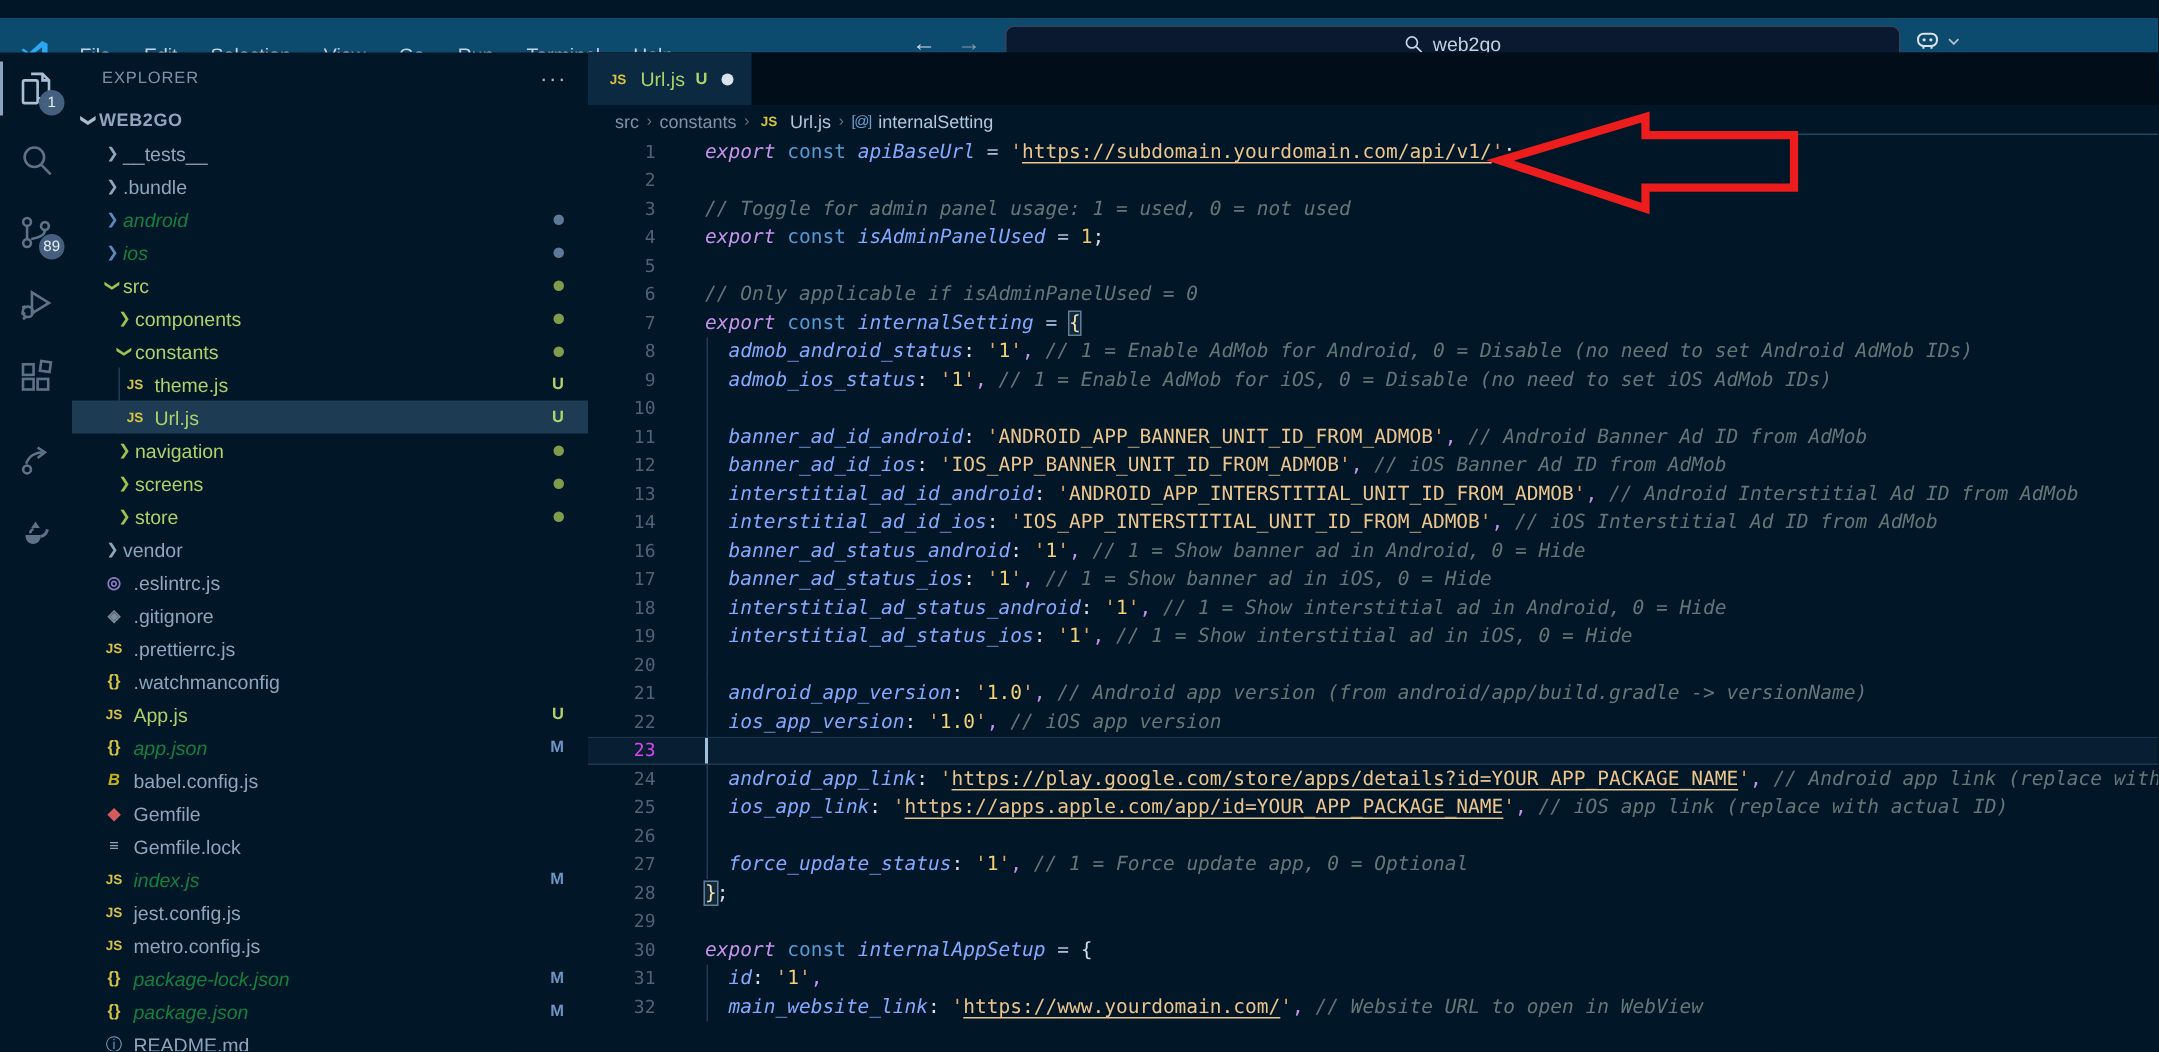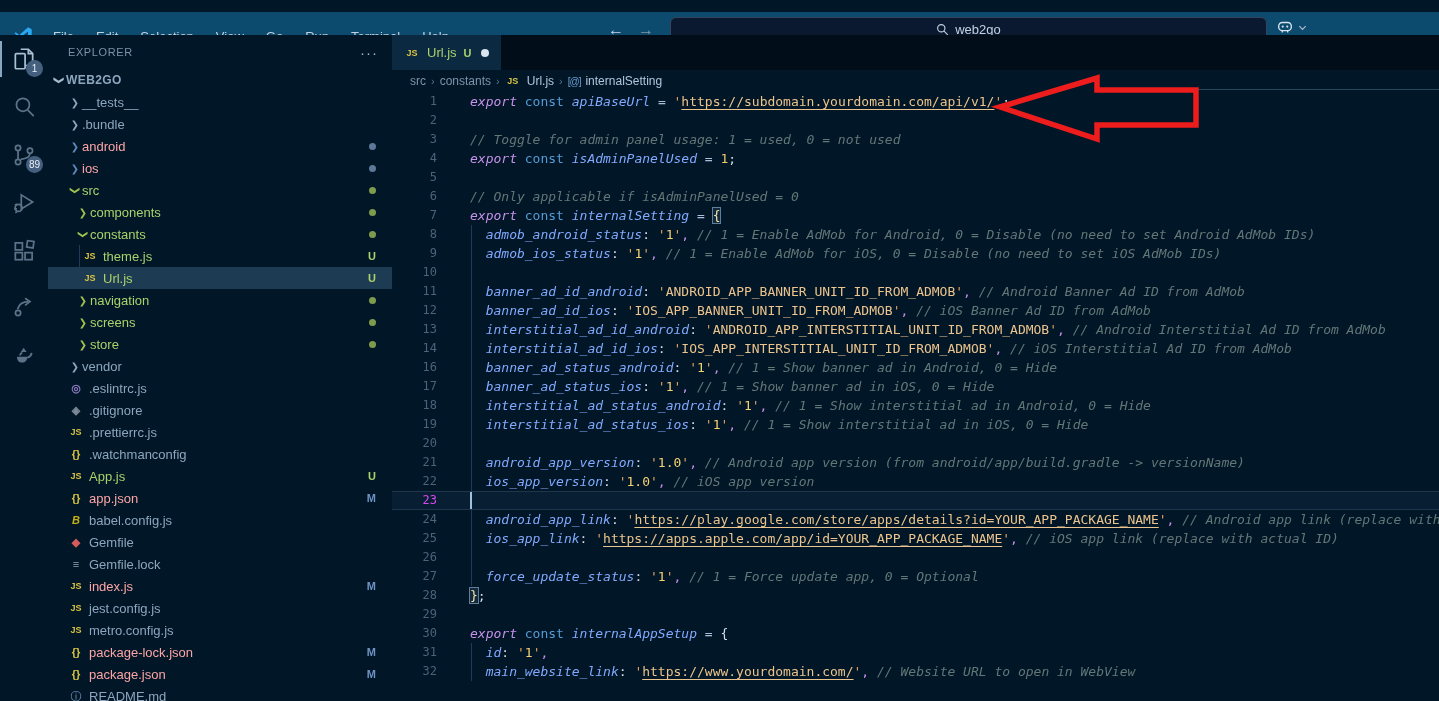--- a/index.html
+++ b/index.html
@@ -50,21 +50,21 @@
   .fi-eslint{color:#8d7bc0;font-size:11px;}
   .fi-git{color:#7d8a97;font-size:11px;}
   .fi-babel{color:#c5b117;font-size:11px;font-style:italic;}
   .fi-gem{color:#d45b5b;font-size:11px;}
   .fi-lock{color:#93a3b2;font-size:11px;font-weight:400;}
   .fi-info{color:#7ba2c8;font-size:11px;font-weight:400;}
   .git-none .tlabel{color:#8da6bd;}
   .git-untracked{color:#9fc150;}
   .git-untracked .tlabel{color:#abd26b;}
   .git-modified{color:#5f88b8;}
-  .git-modified .tlabel{color:#fca5a5;}
+  .git-modified .tlabel{color:#15803d;font-style:italic;}
   .tright{margin-left:auto;padding-right:16px;display:flex;align-items:center;}
   .tbadge{font-size:11px;font-weight:700;}
   .git-untracked .tbadge{color:#abd26b;}
   .git-modified .tbadge{color:#6f93c4;}
   .tdot{width:7px;height:7px;border-radius:50%;}
   .git-untracked .tdot{background:#7f9c4c;}
   .git-modified .tdot{background:#5e7898;}
   
   .editor{position:absolute;left:392px;top:35px;width:1047px;height:666px;background:#011627;}
   .tabbar{height:35px;background:#010e1a;display:flex;align-items:flex-start;}

